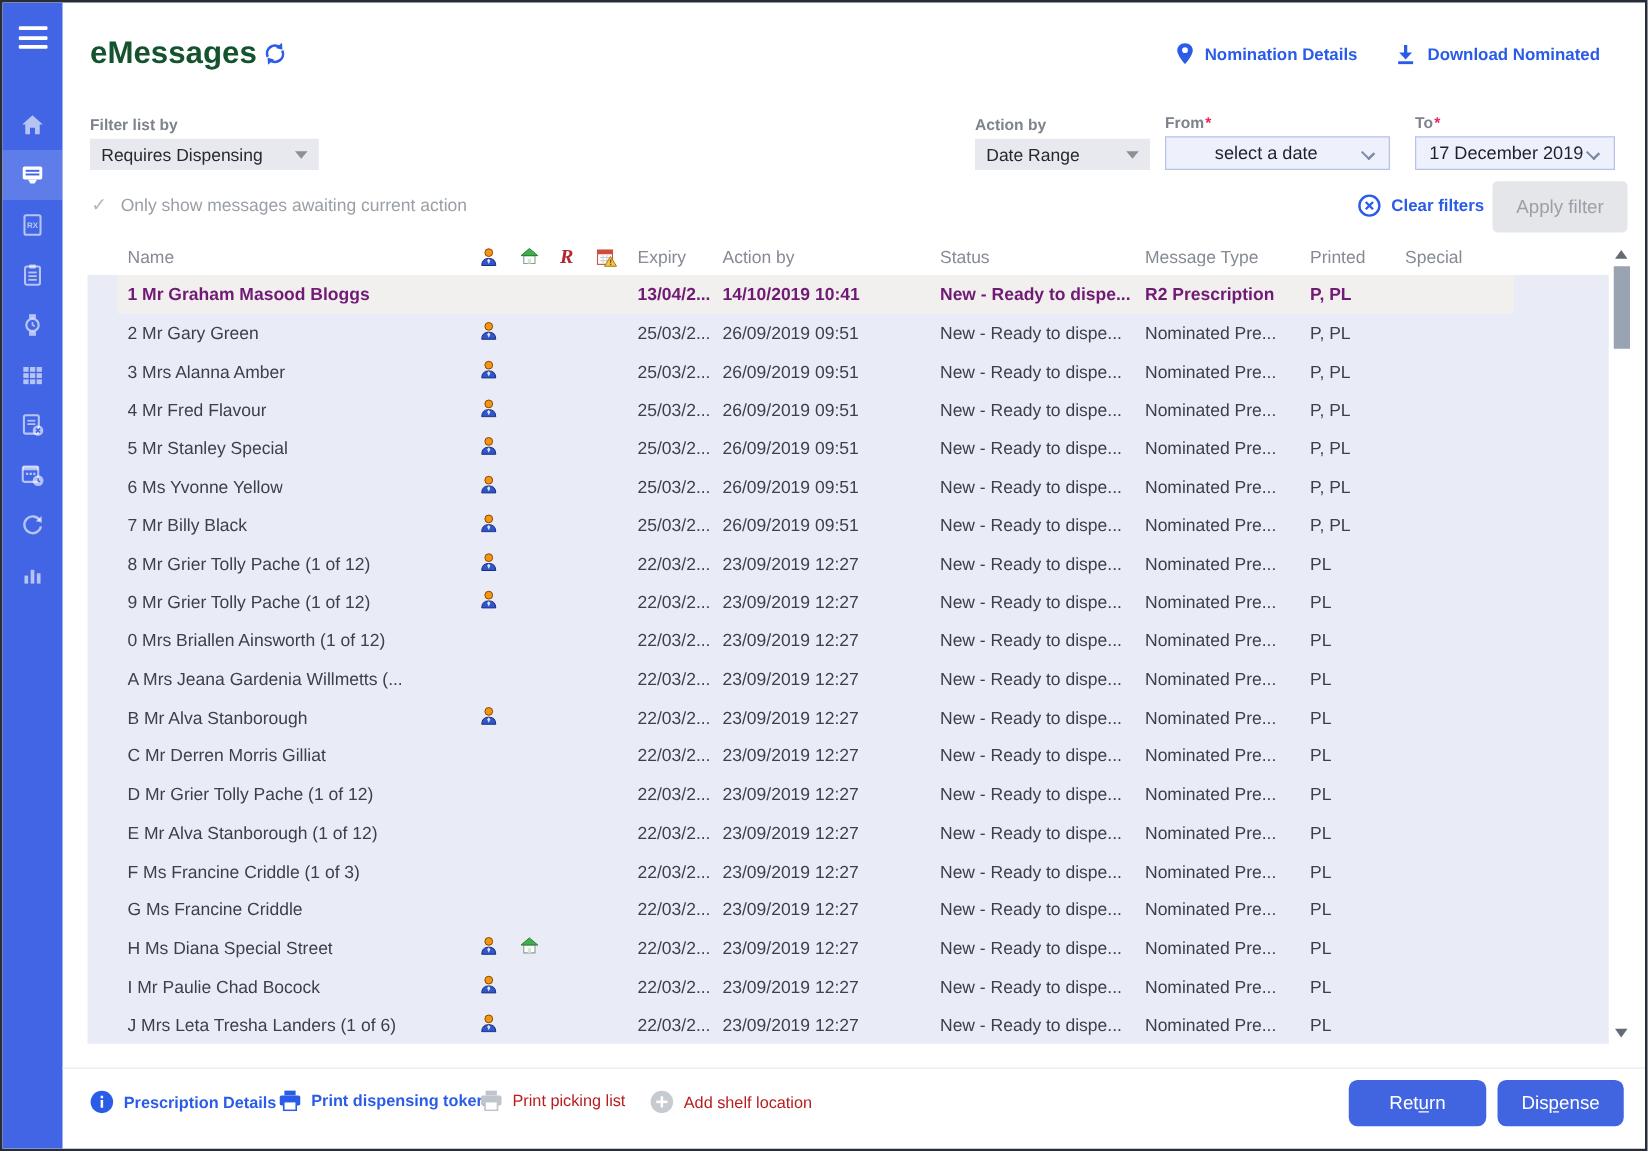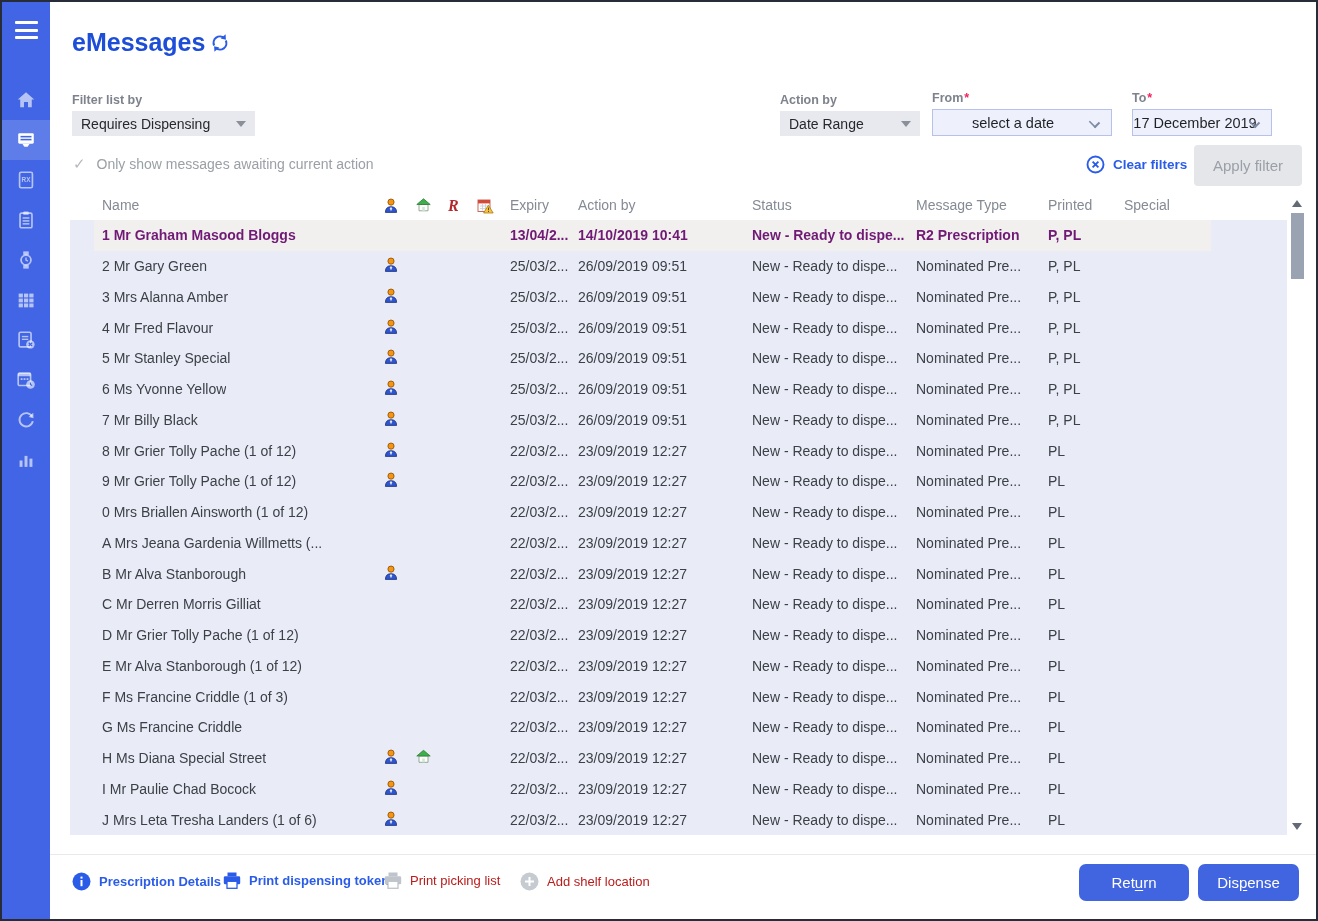--- a/index.html
+++ b/index.html
@@ -12,21 +12,21 @@
   .hamburger { width: 48px; height: 44px; display: flex; flex-direction: column; gap: 4.5px;
                align-items: center; justify-content: center; margin-top: 6px; cursor: pointer; }
   .hamburger i { display: block; width: 23px; height: 3px; background: #fff; border-radius: 1px; }
   .side-nav { position: absolute; top: 78px; left: 0; width: 48px; }
   .side-item { width: 48px; height: 40px; display: flex; align-items: center; justify-content: center;
                color: rgba(255,255,255,.62); cursor: pointer; }
   .side-item.active { background: rgba(255,255,255,.16); color: #fff; }
   .side-item svg { display: block; }
 
   
-  .page-title { position: absolute; left: 70px; top: 26px; font-size: 25px; font-weight: 700; color: #1d4ed8; }
+  .page-title { position: absolute; left: 70px; top: 26px; font-size: 25px; font-weight: 700; color: #14532d; }
   .refresh-btn { position: absolute; left: 206px; top: 29px; cursor: pointer; }
   .top-links { position: absolute; top: 32px; right: 36px; display: flex; gap: 30px; }
   .link { display: flex; align-items: center; gap: 9px; color: #2b5ce8; font-size: 13.5px;
           font-weight: 700; cursor: pointer; white-space: nowrap; }
 
   
   .flabel { position: absolute; font-size: 12.5px; font-weight: 700; color: #7d828c; }
   .req { color: #f0245f; margin-left: 1px; }
   .gselect { position: absolute; height: 25px; background: #e7e9ee; display: flex; align-items: center;
              justify-content: space-between; padding: 0 9px; font-size: 14px; color: #26282d; cursor: pointer; }
@@ -197,41 +197,58 @@
 
   <h1 class="page-title">eMessages</h1>
   <span class="refresh-btn">
     <svg width="24" height="24" viewBox="0 0 24 24">
         <path d="M6.2 14.5 A6.3 6.3 0 0 1 16.2 7.2" fill="none" stroke="#2b5ce8" stroke-width="2.1"></path>
         <polygon points="17.6,3.2 17.9,8.8 12.7,7.4" fill="#2b5ce8"></polygon>
         <path d="M17.8 9.5 A6.3 6.3 0 0 1 7.8 16.8" fill="none" stroke="#2b5ce8" stroke-width="2.1"></path>
         <polygon points="6.4,20.8 6.1,15.2 11.3,16.6" fill="#2b5ce8"></polygon>
       </svg>
   </span>
+  <div class="top-links">
+    <div class="link">
+      <svg width="14" height="18" viewBox="0 0 14 18">
+          <path d="M7 0.5 C3.2 0.5 0.8 3.2 0.8 6.3 C0.8 10.4 7 17.3 7 17.3 C7 17.3 13.2 10.4 13.2 6.3 C13.2 3.2 10.8 0.5 7 0.5 Z" fill="#2b5ce8"></path>
+          <circle cx="7" cy="6.1" r="2.3" fill="#fff"></circle>
+        </svg>
+      <span>Nomination Details</span>
+    </div>
+    <div class="link">
+      <svg width="17" height="17" viewBox="0 0 17 17">
+          <rect x="7.2" y="1" width="2.6" height="7" fill="#2b5ce8"></rect>
+          <polygon points="3.4,7 13.6,7 8.5,12.6" fill="#2b5ce8"></polygon>
+          <rect x="2.5" y="14" width="12" height="2.3" fill="#2b5ce8"></rect>
+        </svg>
+      <span>Download Nominated</span>
+    </div>
+  </div>
 
   <span class="flabel" style="left:70px; top:91px">Filter list by</span>
   <div class="gselect" style="left:70px; top:109px; width:183px">
     <span>Requires Dispensing</span>
     <span class="caret"></span>
   </div>
 
   <span class="flabel" style="left:778px; top:91px">Action by</span>
   <div class="gselect" style="left:778px; top:109px; width:140px">
     <span>Date Range</span>
     <span class="caret"></span>
   </div>
 
   <span class="flabel" style="left:930px; top:89px"><span>From</span><span class="req">*</span></span>
   <div class="combo" style="left:930px; top:107px; width:180px">
     <span style="margin-right:18px">select a date</span>
     <span class="chev"></span>
   </div>
 
   <span class="flabel" style="left:1130px; top:89px"><span>To</span><span class="req">*</span></span>
-  <div class="combo" style="left:1130px; top:107px; width:140px">
+  <div class="combo" style="left:1130px; top:107px; width:160px">
     <span style="margin-right:14px">17 December 2019</span>
     <span class="chev"></span>
   </div>
 
   <div class="checkline">
     <span class="check">✓</span>
     <span>Only show messages awaiting current action</span>
   </div>
 
   <div class="clear-filters">

